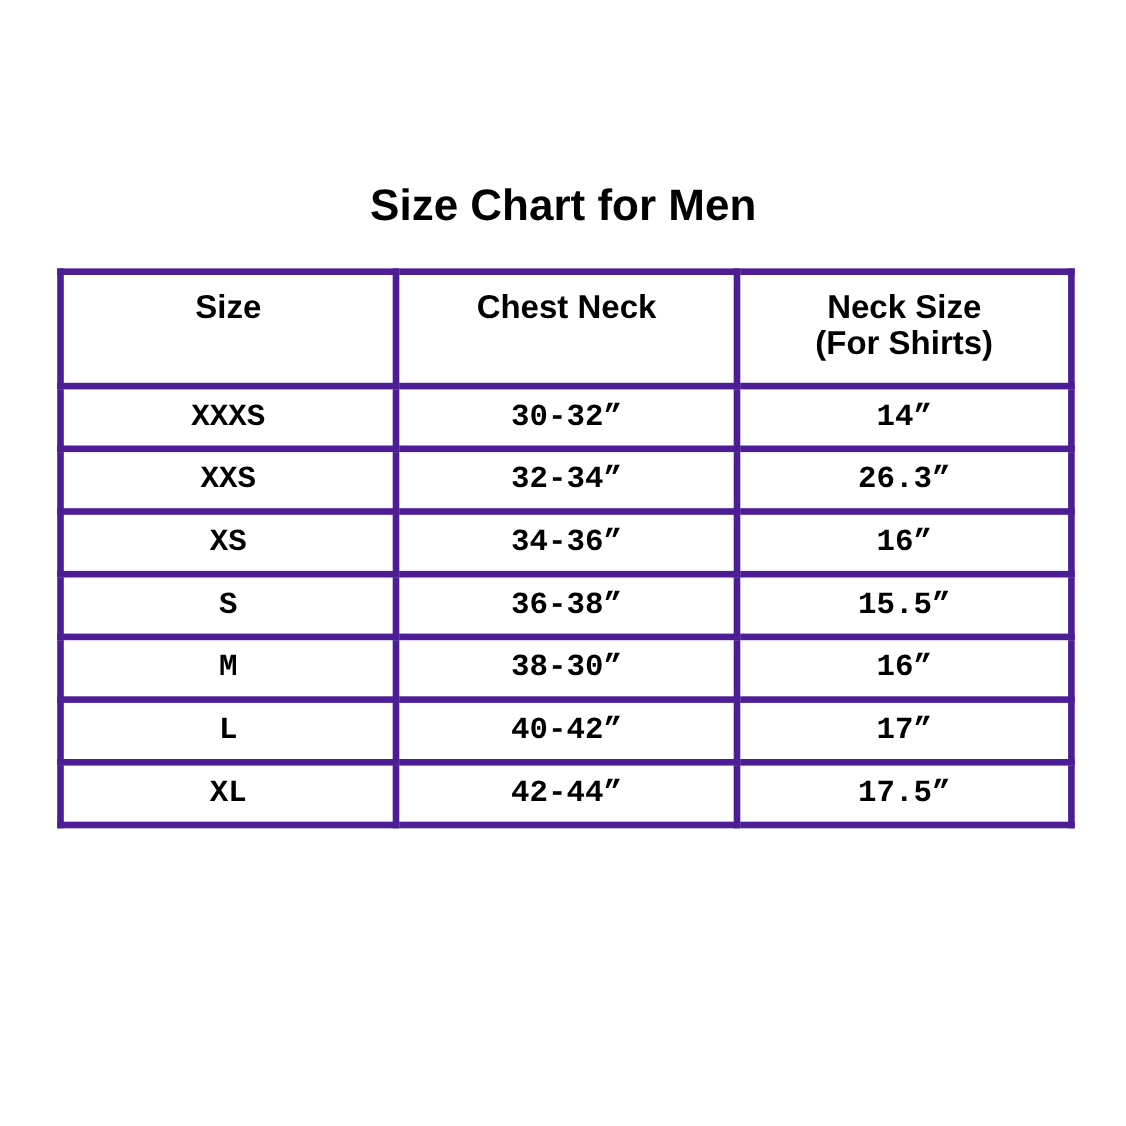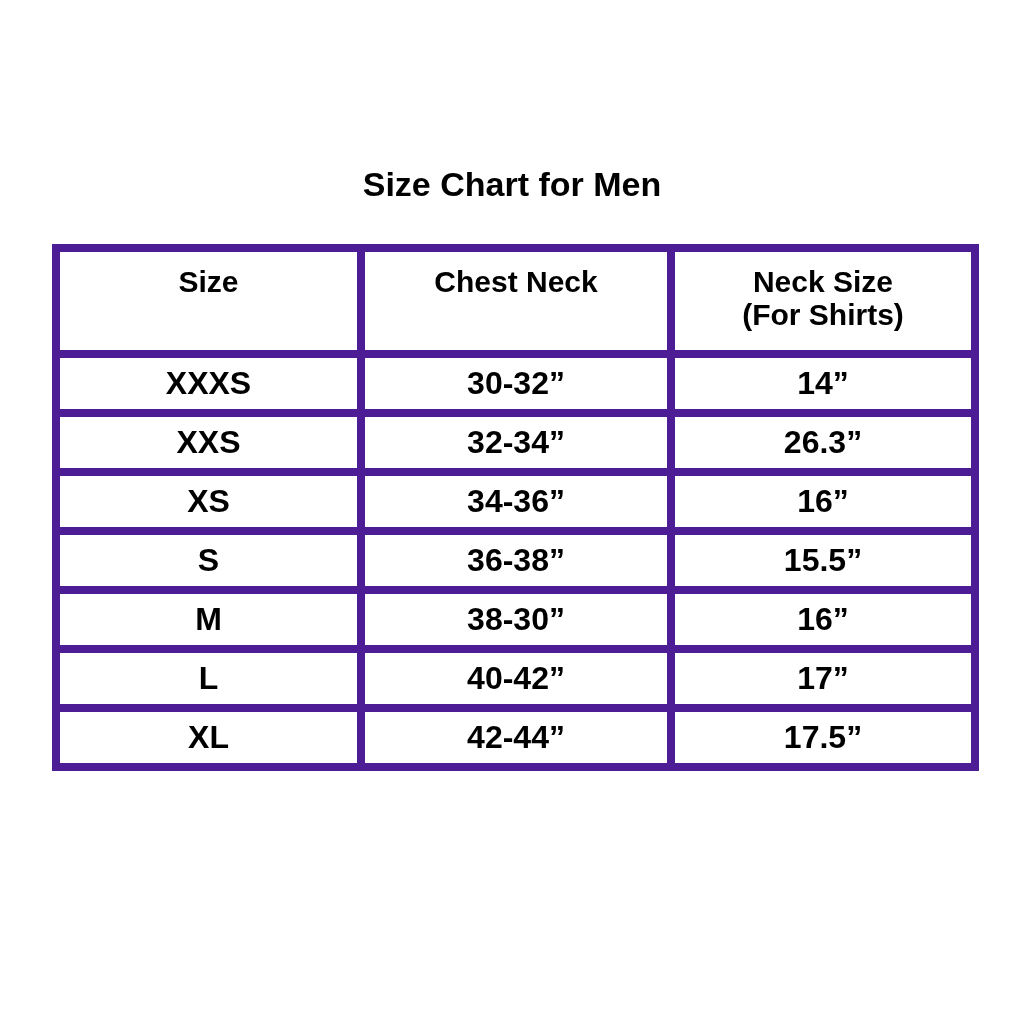--- a/index.html
+++ b/index.html
@@ -15,55 +15,56 @@
     position: relative;
     overflow: hidden;
   }
   .title {
     position: absolute;
     top: 165px;
     left: 0;
     width: 100%;
     margin: 0;
     text-align: center;
-    font-size: 34px;
+    font-size: 40px;
     font-weight: bold;
     color: #000000;
   }
   table.size-table {
     position: absolute;
     top: 244px;
     left: 52px;
     width: 919px;
     border-collapse: collapse;
     table-layout: fixed;
     border: 3px solid #000000;
   }
   table.size-table col.c1 { width: 305px; }
   table.size-table col.c2 { width: 310px; }
   table.size-table col.c3 { width: 304px; }
   th, td {
-    border: 8px solid #4c1d95;
+    border: 6px solid #4c1d95;
     text-align: center;
     font-weight: bold;
     color: #000000;
     padding: 0;
   }
   th {
     height: 85px;
     vertical-align: top;
     padding-top: 13px;
     font-size: 30px;
     line-height: 33px;
     font-weight: bold;
   }
   td {
     height: 51px;
     vertical-align: middle;
-    font-size: 32px;
+    font-size: 28px;
+    font-family: Liberation Mono, monospace;
   }
   .subline {
     display: block;
   }
 </style>
 </head>
 <body>
 
 <div class="page">
 

